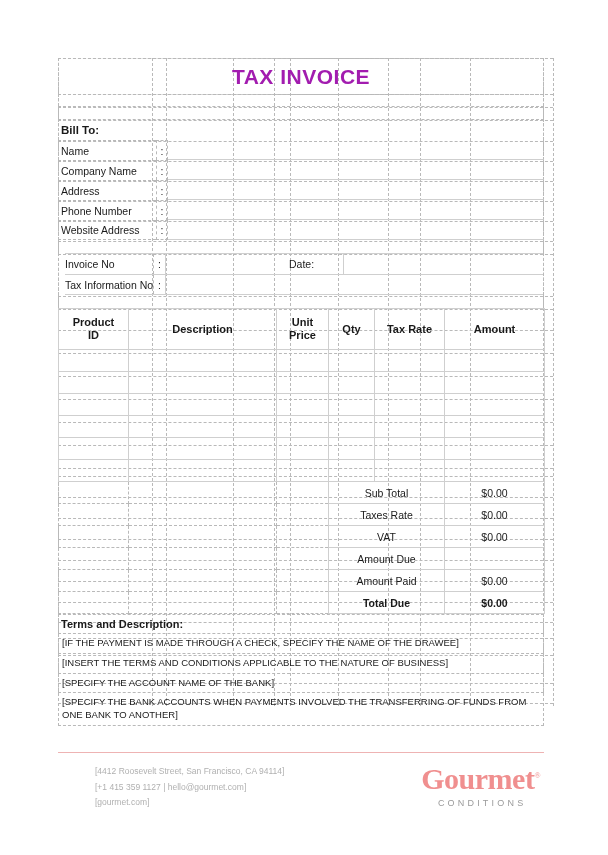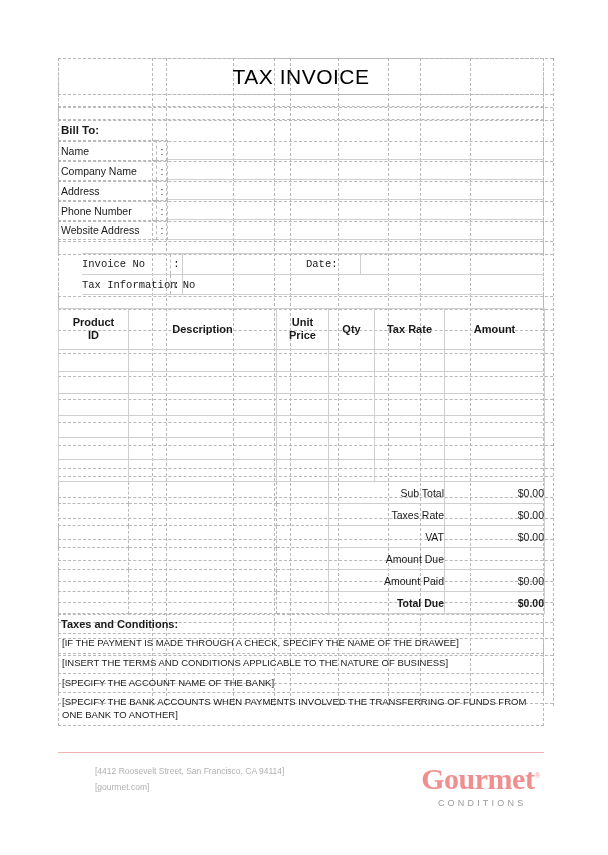--- a/index.html
+++ b/index.html
@@ -49,23 +49,23 @@
     height: 36px;
     border: 1px dashed #b9b9b9;
     border-bottom: none;
     display: flex;
     align-items: center;
     justify-content: center;
     box-sizing: border-box;
   }
   .inv-title {
     font-size: 21px;
-    font-weight: normal;
+    font-weight: bold;
     letter-spacing: 0.5px;
-    color: #000000;
+    color: #a21caf;
   }
   .spacer-row {
     border-left: 1px dashed #b9b9b9;
     border-right: 1px dashed #b9b9b9;
     border-top: 1px dashed #b9b9b9;
     box-sizing: border-box;
   }
 
   
   .billto-head {
@@ -117,22 +117,21 @@
     padding-left: 3px;
   }
   .field-row.last .f-label,
   .field-row.last .f-colon { border-bottom: 1px dashed #b9b9b9; }
 
   
   .inv-block {
     border-left: 1px dashed #b9b9b9;
     border-right: 1px dashed #b9b9b9;
     box-sizing: border-box;
-    padding-left: 23px;
-    font-family: Liberation Mono, monospace;
+    padding-left: 6px;
   }
   .inv-row {
     display: flex;
     height: 21px;
     box-sizing: border-box;
     border-top: 1px solid #cfcfcf;
   }
   .inv-row.bot { border-bottom: 1px solid #cfcfcf; }
   .iv-label {
     width: 88px;
@@ -205,26 +204,26 @@
     font-size: 11px;
     height: 40px;
     text-align: center;
     vertical-align: middle;
     line-height: 1.15;
   }
   td.blank { height: 23px; }
 
   
   .tot-lbl {
-    text-align: right;
+    text-align: center;
     padding-left: 5px;
     font-size: 10.5px;
   }
   .tot-val {
-    text-align: right;
+    text-align: center;
     font-size: 10.5px;
     margin-top: 44px;
   }
   .tot-bold { font-weight: bold; }
   .dash-cell {
     border: 1px dashed #b9b9b9 !important;
   }
 
   
   .terms-head {
@@ -507,31 +506,32 @@
       <tr>
         <td class="dash-cell"></td>
         <td class="dash-cell"></td>
         <td class="dash-cell"></td>
         <td class="tot-lbl tot-bold" colspan="2">Total Due</td>
         <td class="tot-val tot-bold">$0.00</td>
       </tr>
     </tbody>
   </table>
 
-  <div class="terms-head">Taxes and Conditions:</div>
+  <div class="terms-head">Terms and Description:</div>
   <div class="terms-line">[IF THE PAYMENT IS MADE THROUGH A CHECK, SPECIFY THE NAME OF THE DRAWEE]</div>
   <div class="terms-line">[INSERT THE TERMS AND CONDITIONS APPLICABLE TO THE NATURE OF BUSINESS]</div>
   <div class="terms-line">[SPECIFY THE ACCOUNT NAME OF THE BANK]</div>
   <div class="terms-line">[SPECIFY THE BANK ACCOUNTS WHEN PAYMENTS INVOLVED THE TRANSFERRING OF FUNDS FROM ONE BANK TO ANOTHER]</div>
 </div>
 
 <div id="footer-rule"></div>
 
 <div id="footer">
   <div class="foot-lines">
     <div>[4412 Roosevelt Street, San Francisco, CA 94114]</div>
+    <div>[+1 415 359 1127 | hello@gourmet.com]</div>
     <div>[gourmet.com]</div>
   </div>
   <div class="logo-wrap">
     <div class="logo-word"><span>Gourmet</span><span class="logo-reg">®</span></div>
     <div class="logo-sub">CONDITIONS</div>
   </div>
 </div>
 
 </body></html>

